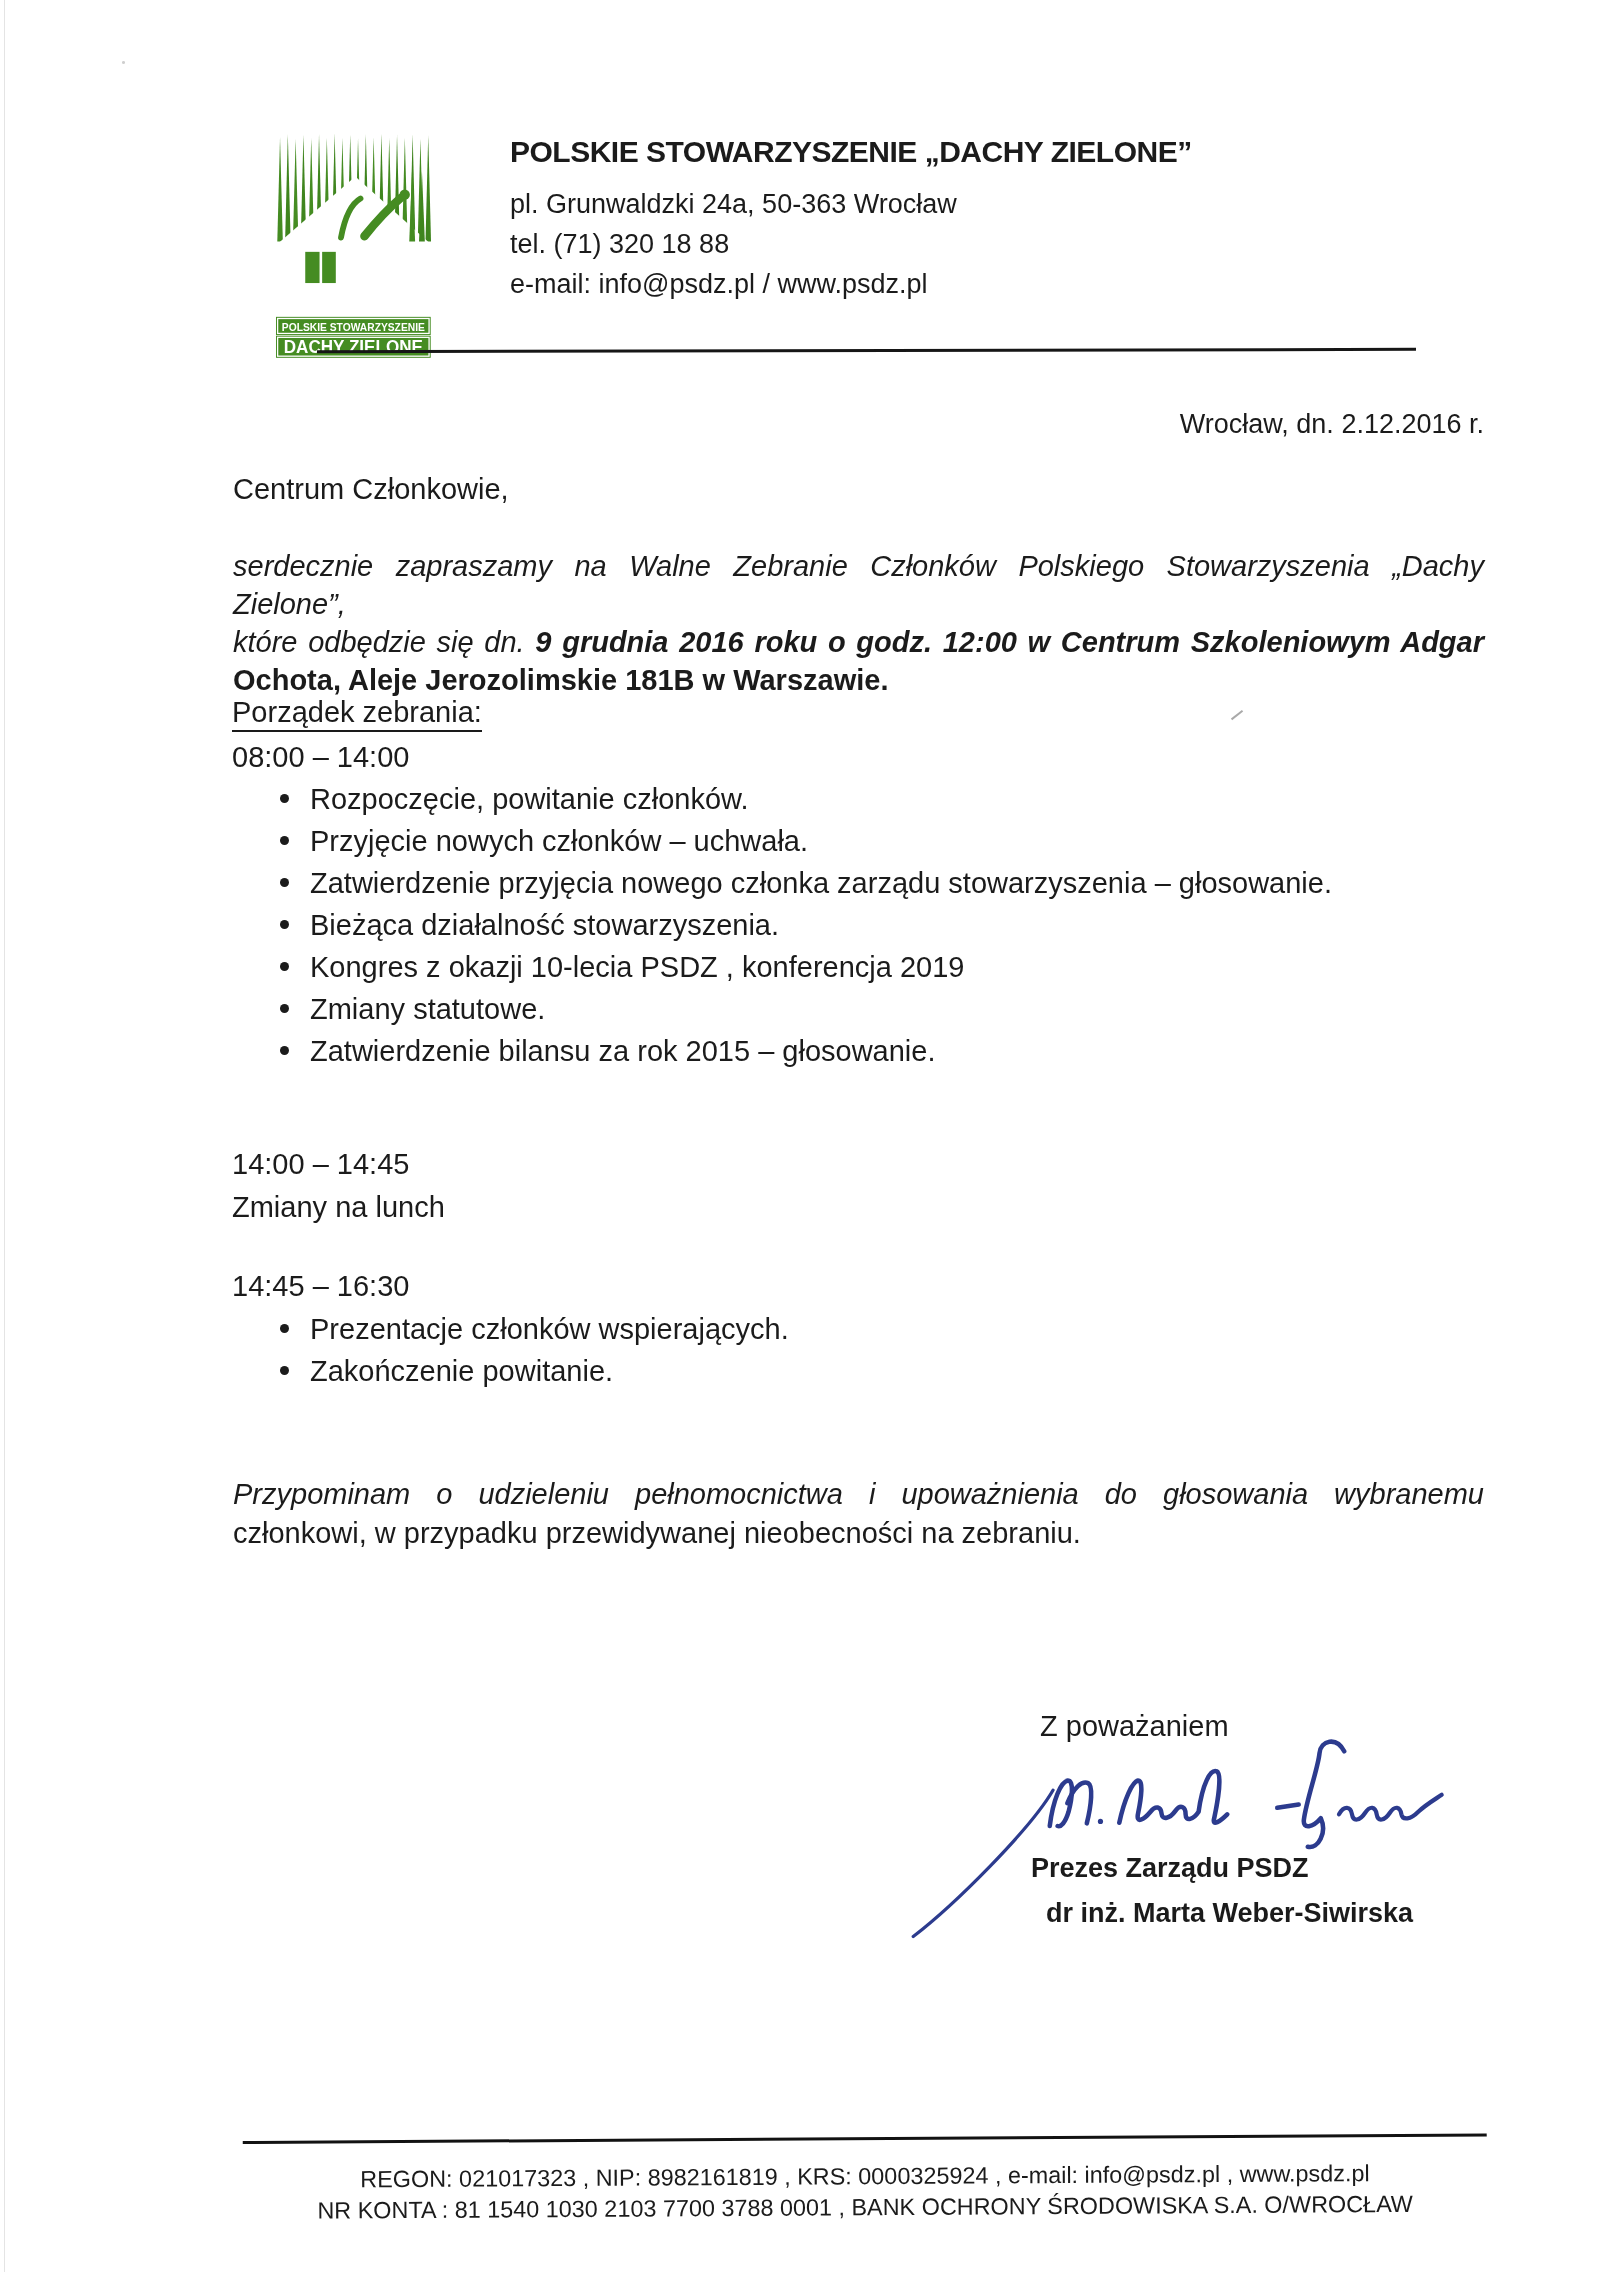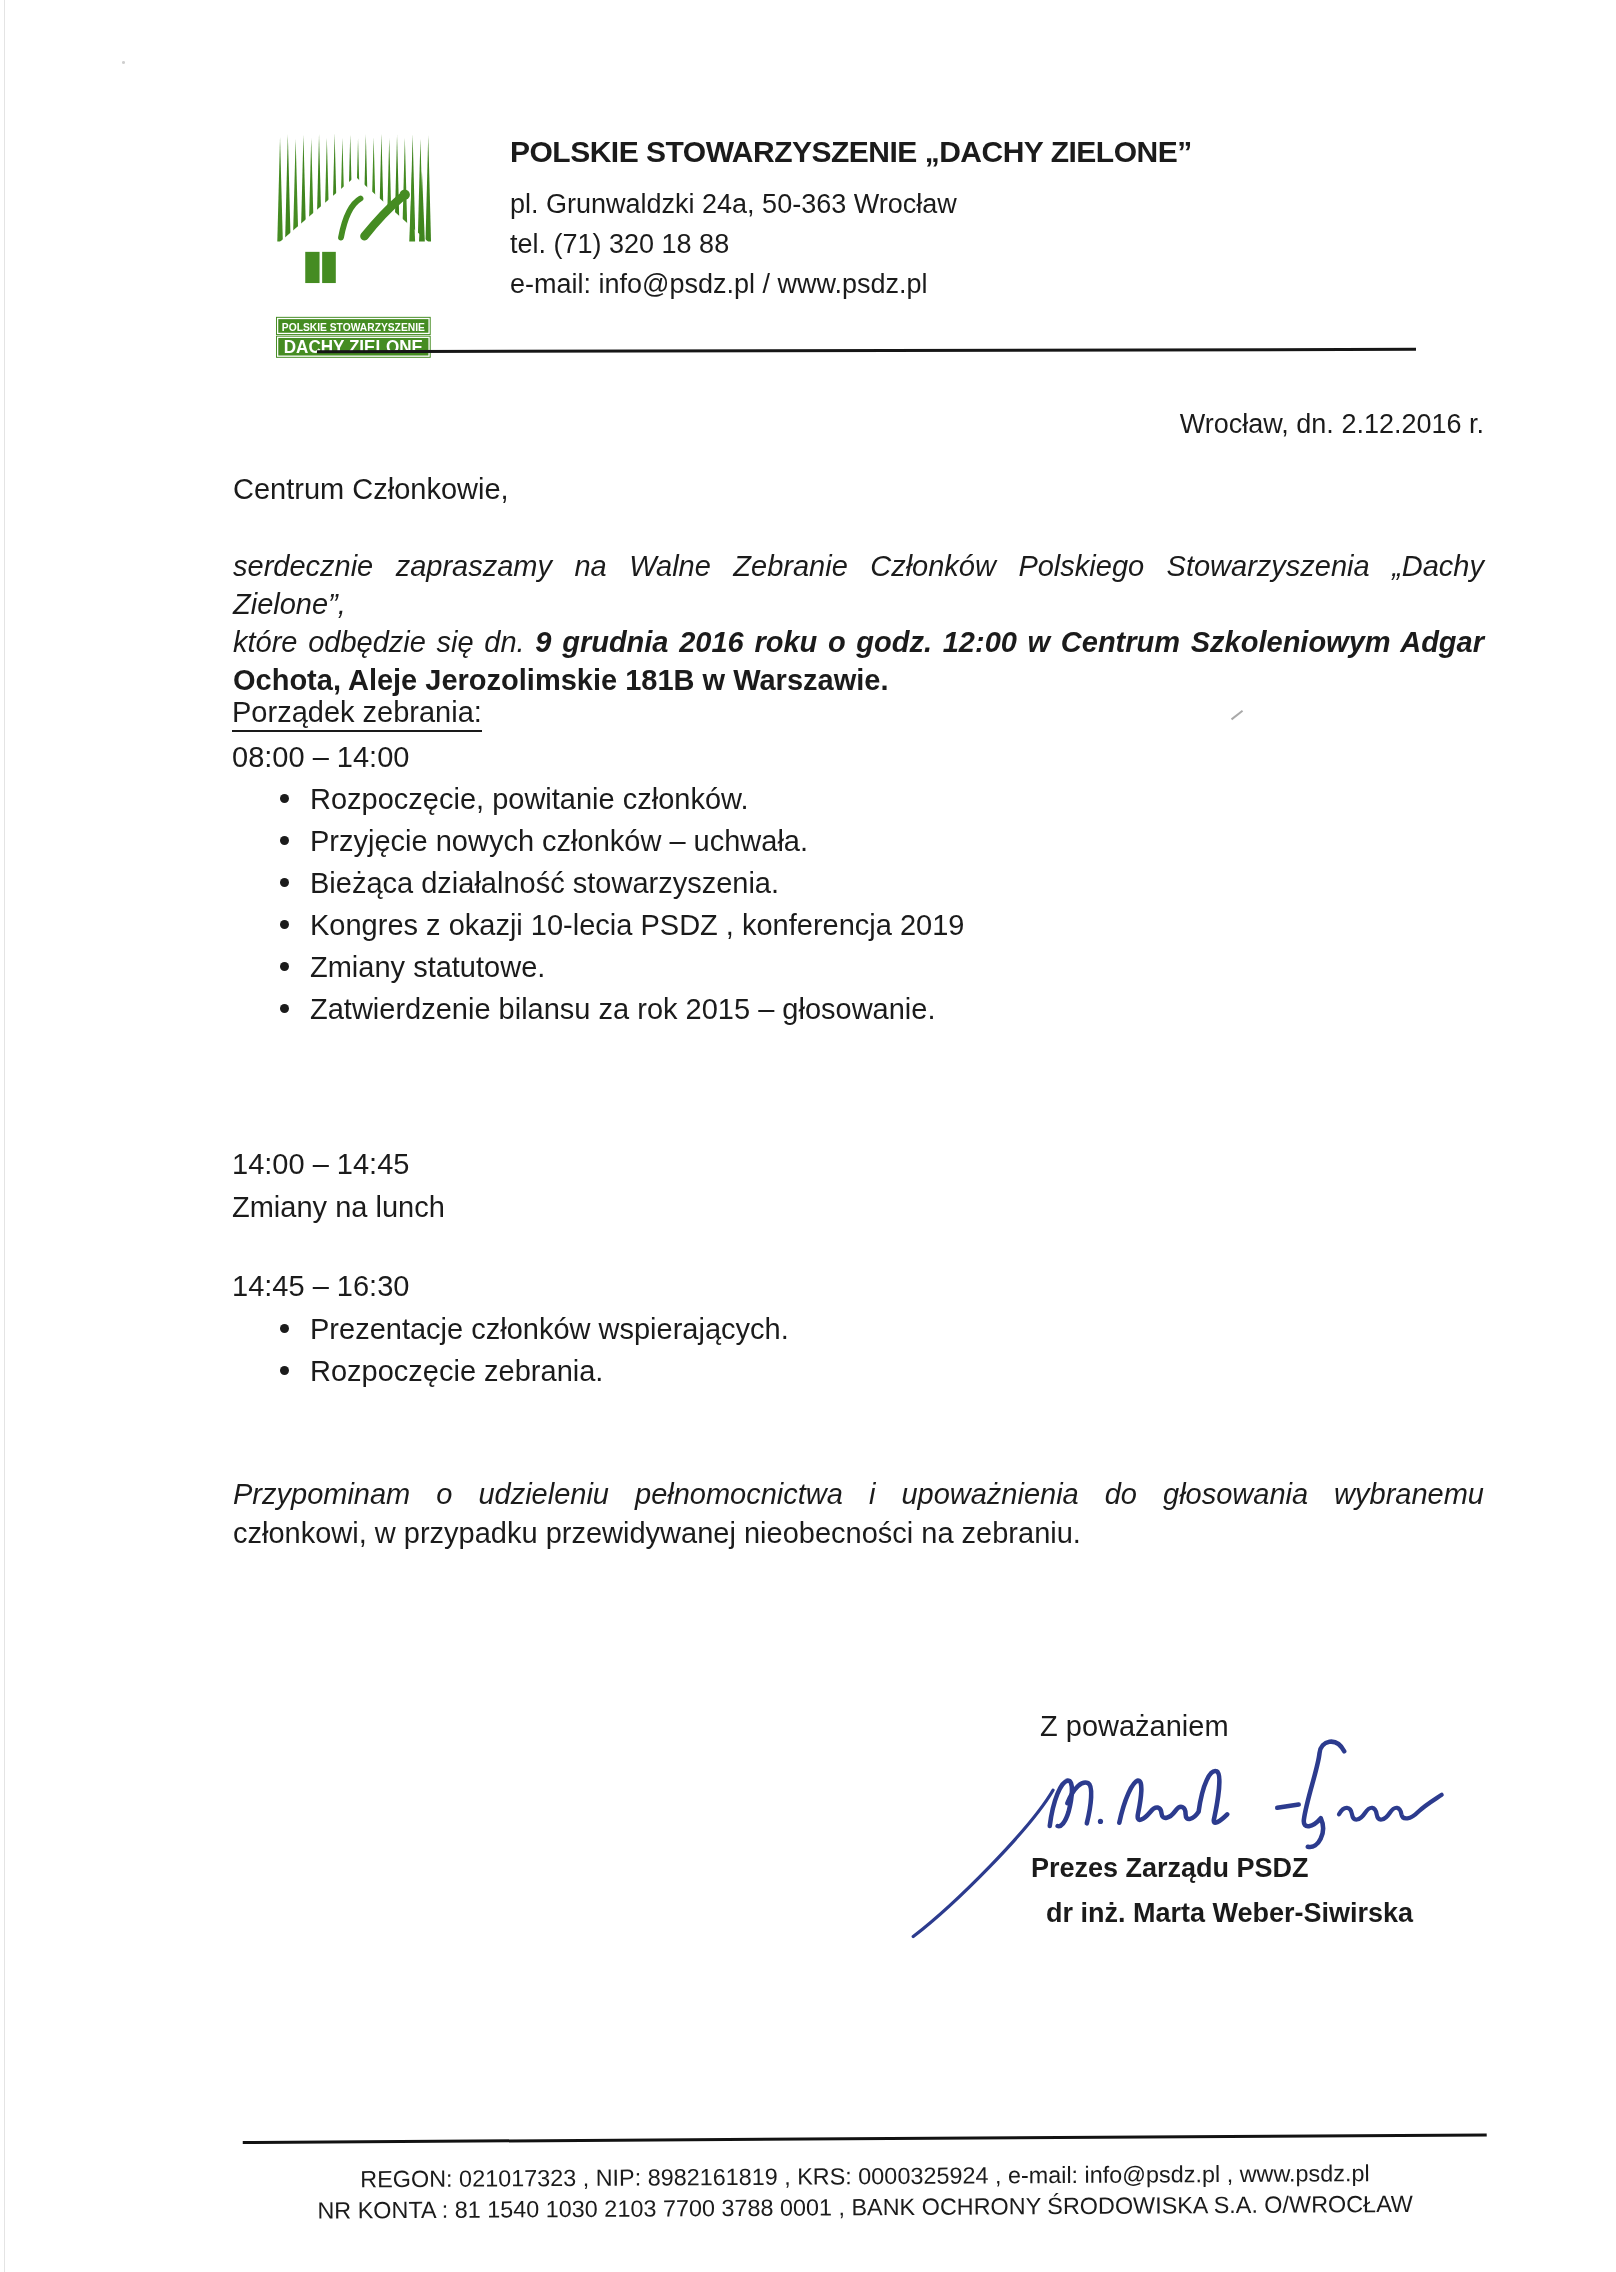--- a/index.html
+++ b/index.html
@@ -125,33 +125,34 @@
   <div class="jline just"><span class="n">które odbędzie się dn. </span><span class="b">9 grudnia 2016 roku o godz. 12:00 w Centrum Szkoleniowym Adgar</span></div>
   <div class="jline"><span class="n"></span><span class="b">Ochota, Aleje Jerozolimskie 181B w Warszawie.</span></div>
 </div>
 
 <div class="abs agenda-heading"><span>Porządek zebrania:</span></div>
 <div class="abs time-label t1">08:00 – 14:00</div>
 
 <div class="abs bullet-list list1">
   <div class="bullet-item">Rozpoczęcie, powitanie członków.</div>
   <div class="bullet-item">Przyjęcie nowych członków – uchwała.</div>
+  <div class="bullet-item">Zatwierdzenie przyjęcia nowego członka zarządu stowarzyszenia – głosowanie.</div>
   <div class="bullet-item">Bieżąca działalność stowarzyszenia.</div>
   <div class="bullet-item">Kongres z okazji 10-lecia PSDZ , konferencja 2019</div>
   <div class="bullet-item">Zmiany statutowe.</div>
   <div class="bullet-item">Zatwierdzenie bilansu za rok 2015 – głosowanie.</div>
 </div>
 
 <div class="abs time-label t2">14:00 – 14:45</div>
 <div class="abs break-label">Zmiany na lunch</div>
 
 <div class="abs time-label t3">14:45 – 16:30</div>
 <div class="abs bullet-list list2">
   <div class="bullet-item">Prezentacje członków wspierających.</div>
-  <div class="bullet-item">Rozpoczęcie zebrania.</div>
+  <div class="bullet-item">Zakończenie powitanie.</div>
 </div>
 
 <div class="abs para reminder">
   <div class="jline just">Przypominam o udzieleniu pełnomocnictwa i upoważnienia do głosowania wybranemu</div>
   <div class="jline">członkowi, w przypadku przewidywanej nieobecności na zebraniu.</div>
 </div>
 
 <div class="abs closing">Z poważaniem</div>
 
 <svg class="abs sig-svg" width="559" height="221" viewBox="0 0 860 340">

